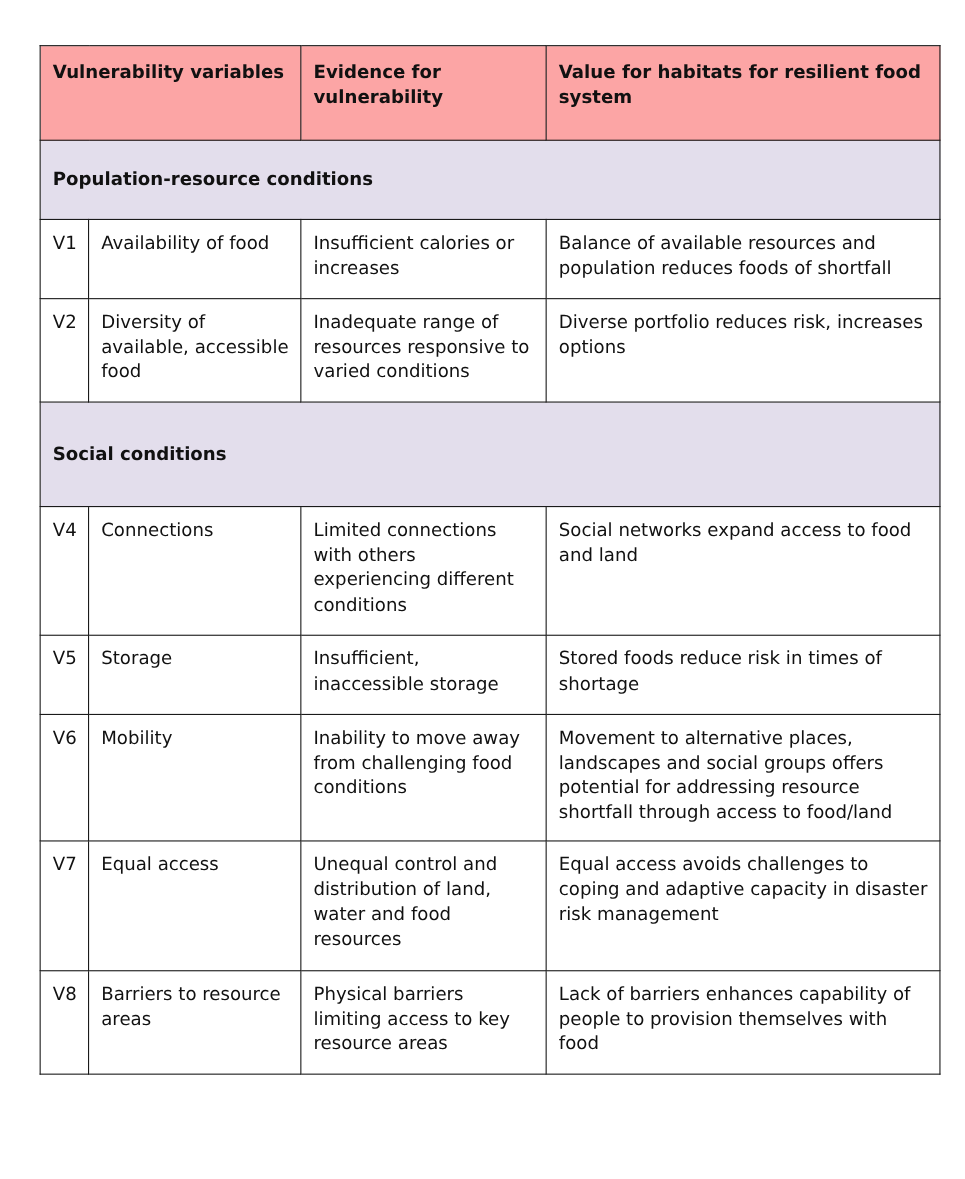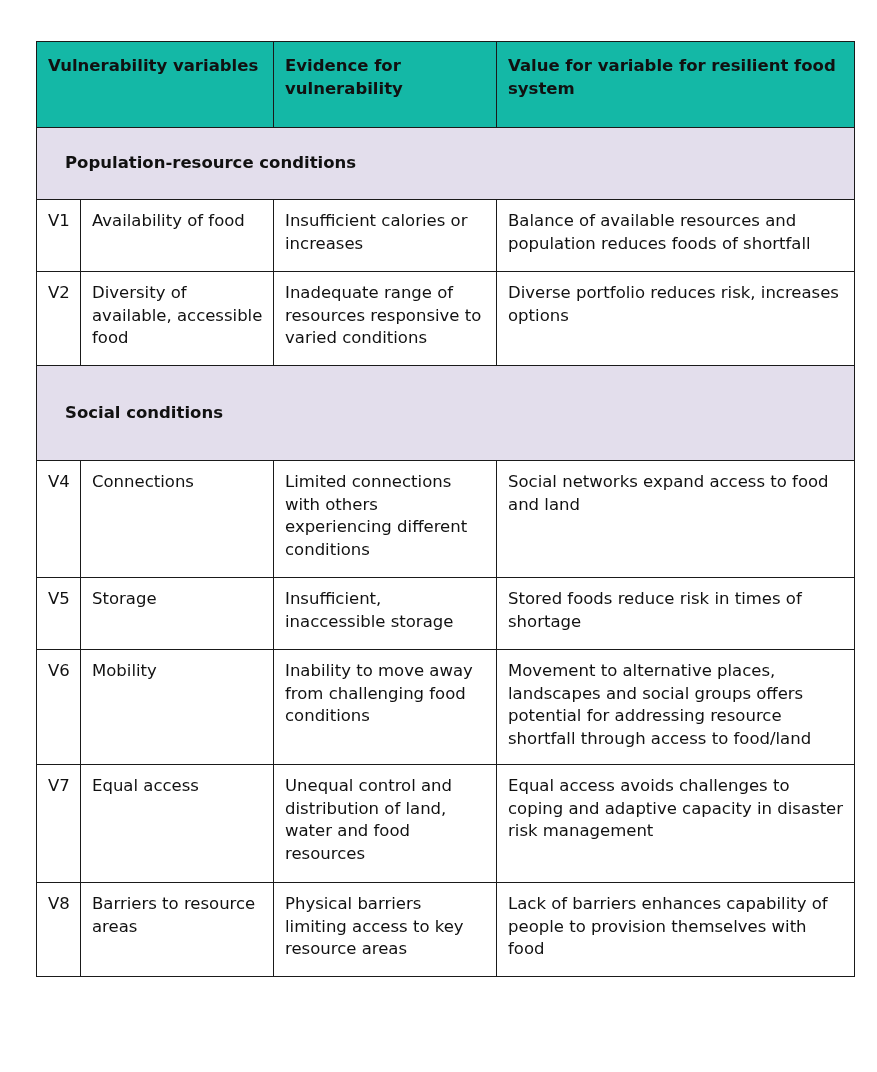--- a/index.html
+++ b/index.html
@@ -7,26 +7,26 @@
   table.vt {
     position: absolute; left: 36px; top: 41px;
     width: 818px; border-collapse: collapse; table-layout: fixed;
     font-size: 16.5px; line-height: 22.5px;
   }
   table.vt td, table.vt th {
     border: 1px solid #1a1a1a; vertical-align: top; text-align: left;
     padding: 10px 10px 10px 11px; font-weight: normal;
   }
   table.vt thead th {
-    background: #14b8a6; font-weight: bold; height: 62px;
+    background: #fca5a5; font-weight: bold; height: 62px;
     padding-top: 13px;
   }
   tr.section td {
     background: #e3deec; font-weight: bold; vertical-align: middle;
-    padding-left: 28px;
+    padding-left: 11px;
   }
   col.c1 { width: 44px; }
   col.c2 { width: 193px; }
   col.c3 { width: 223px; }
   col.c4 { width: 358px; }
   td.code { padding-left: 11px; padding-right: 4px; }
 </style>
 </head>
 <body>
 
@@ -34,21 +34,21 @@
   <colgroup>
       <col class="c1">
       <col class="c2">
       <col class="c3">
       <col class="c4">
     </colgroup>
   <thead>
     <tr>
       <th colspan="2">Vulnerability variables</th>
       <th>Evidence for vulnerability</th>
-      <th>Value for variable for resilient food system</th>
+      <th>Value for habitats for resilient food system</th>
     </tr>
   </thead>
   <tbody>
     <tr class="section" style="height:72px">
       <td colspan="4">Population-resource conditions</td>
     </tr>
     <tr style="height:72px">
       <td class="code">V1</td>
       <td>Availability of food</td>
       <td>Insufficient calories or increases</td>

